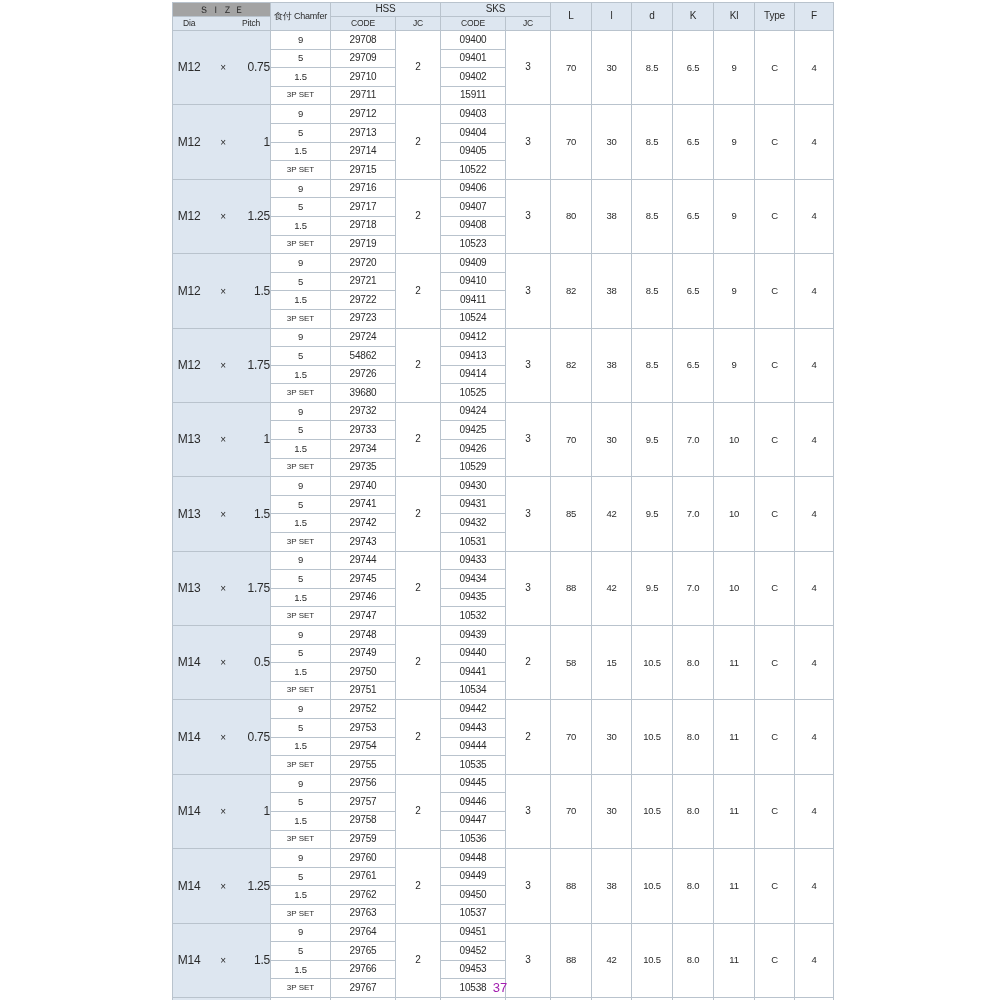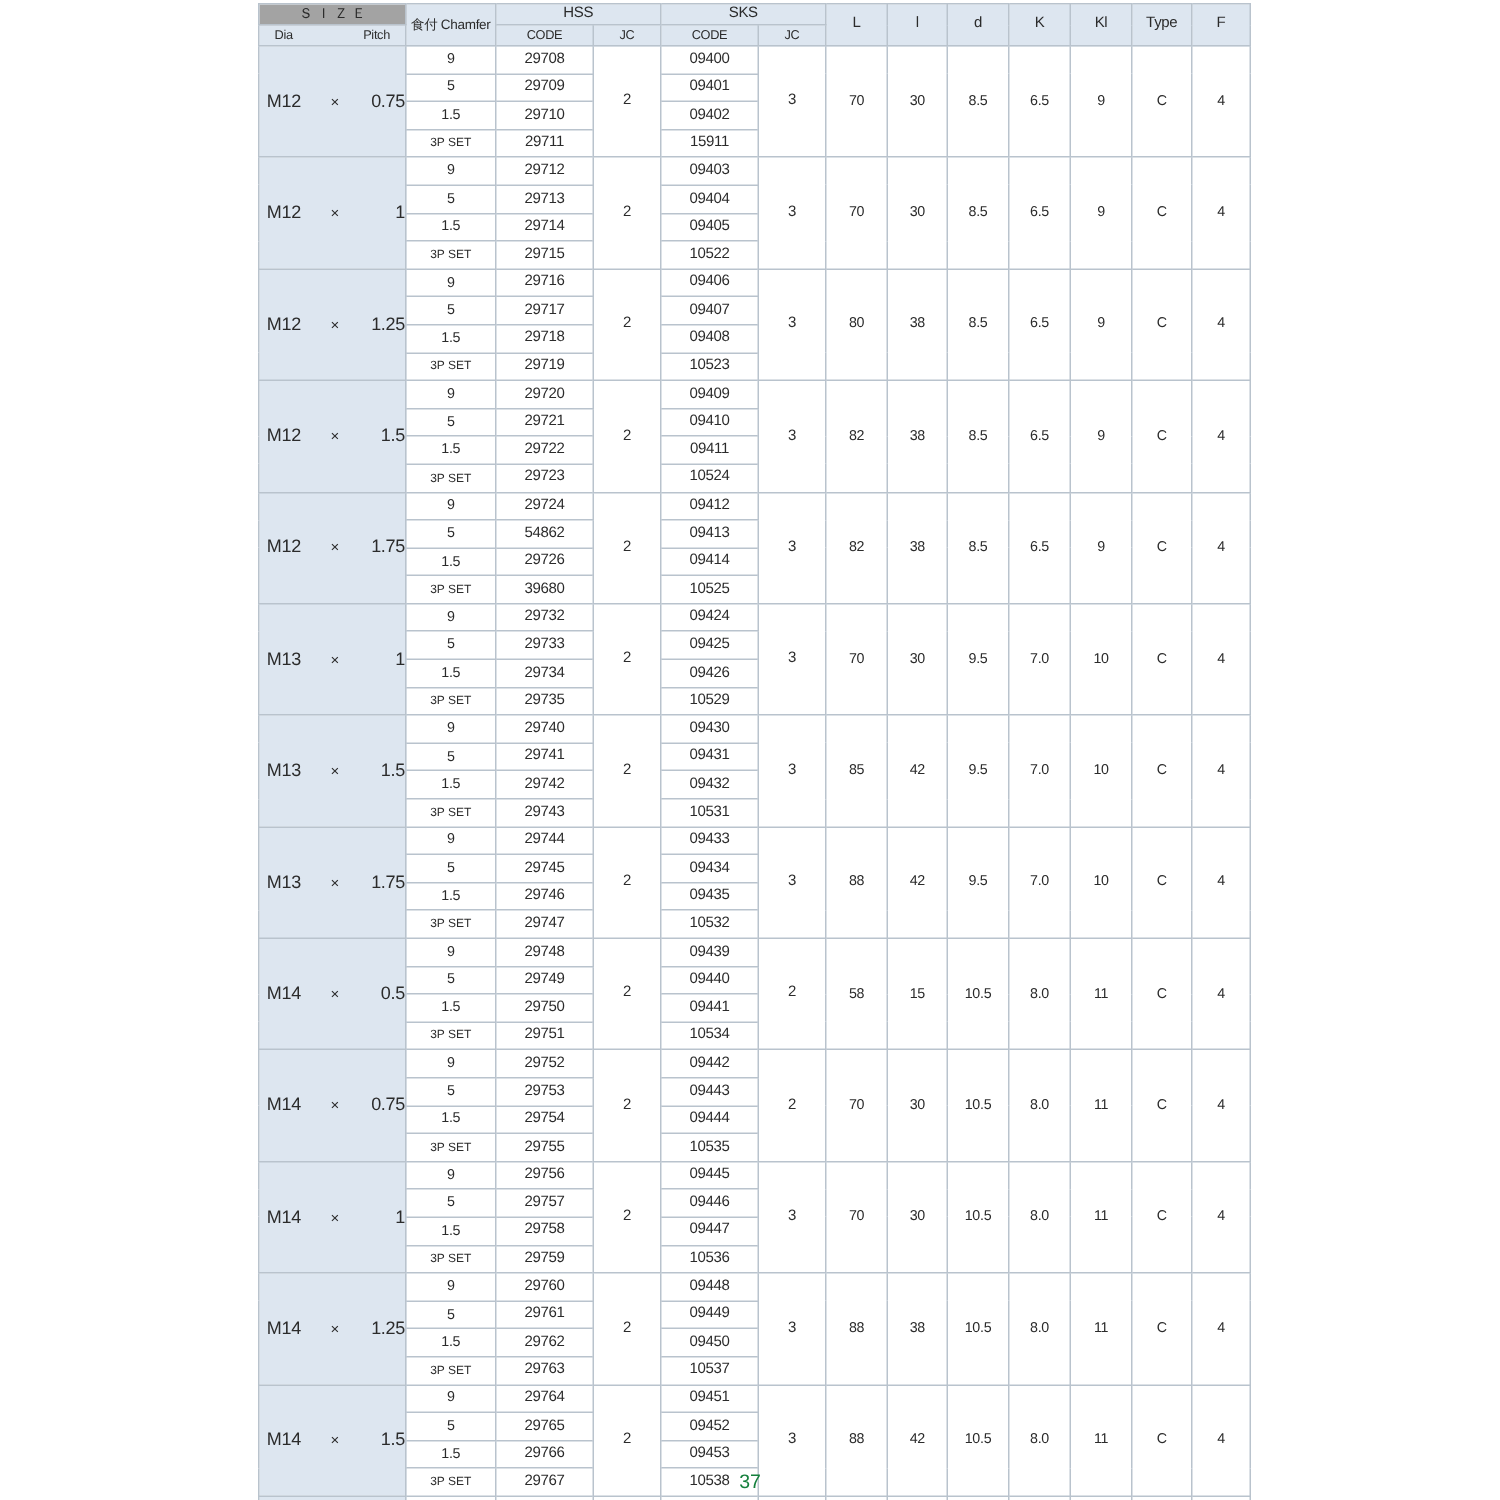--- a/index.html
+++ b/index.html
@@ -100,21 +100,21 @@
     border-bottom: 1px solid #ccd4dc;
   }
 
   #pagenum {
     position: absolute;
     left: 0;
     top: 980px;
     width: 1000px;
     text-align: center;
     font-size: 13px;
-    color: #15803d;
+    color: #a21caf;
   }
 </style>
 </head>
 <body>
 
 <div id="page">
   <table class="spec">
     <colgroup>
       <col style="width:98px">
       <col style="width:60px">

